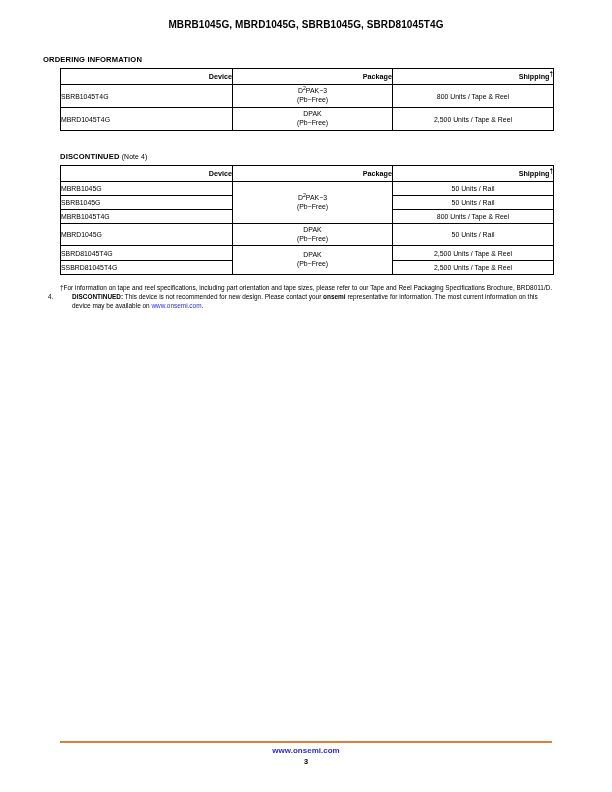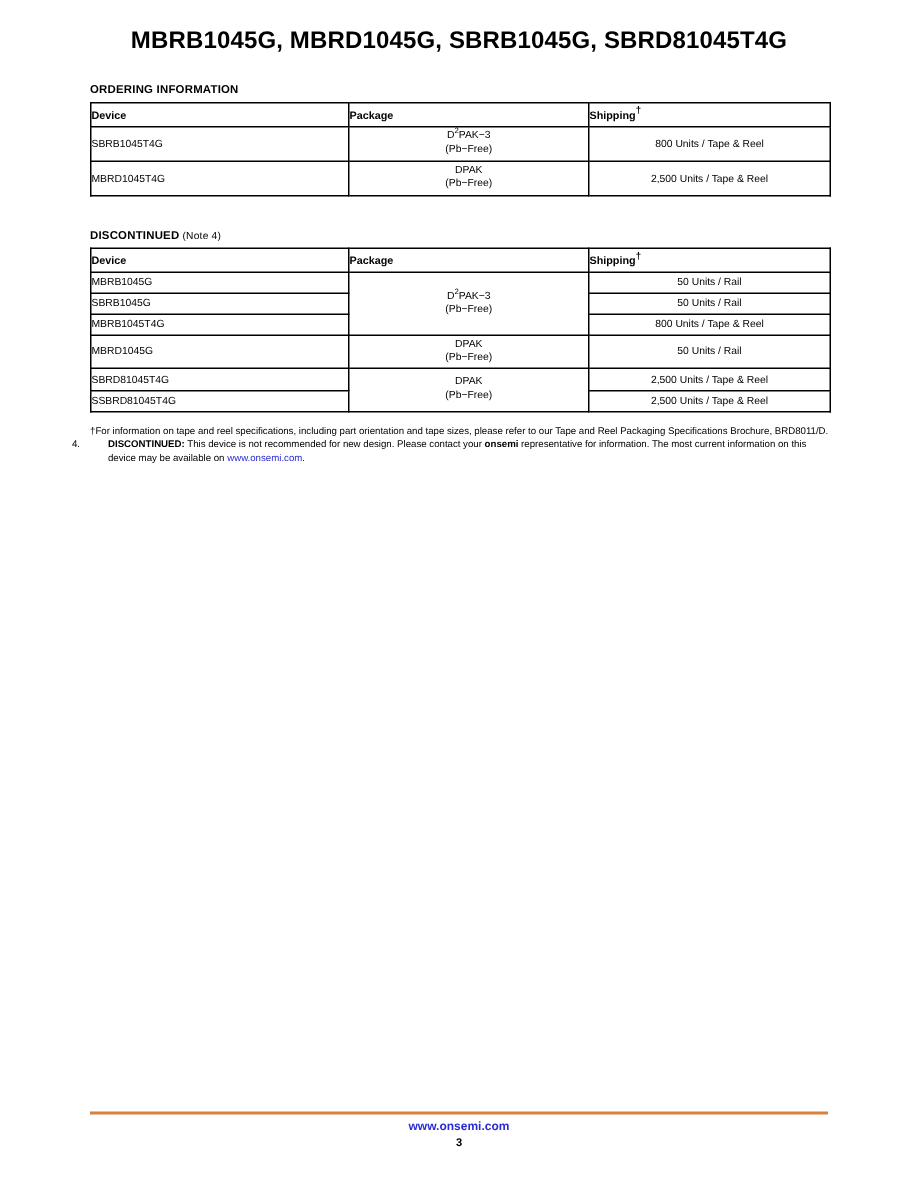--- a/index.html
+++ b/index.html
@@ -23,21 +23,21 @@
     overflow: hidden;
   }
 
   
   .doc-title {
     position: absolute;
     left: 0;
     top: 19px;
     width: 612px;
     text-align: center;
-    font-size: 16px;
+    font-size: 10px;
     font-weight: bold;
     letter-spacing: 0.1px;
   }
 
   
   .section-label {
     position: absolute;
     font-size: 7.6px;
     font-weight: bold;
     letter-spacing: 0.15px;
@@ -56,21 +56,21 @@
     font-size: 6.9px;
   }
   table.ord td, table.ord th {
     border: 0.7px solid #000;
     padding: 0;
     vertical-align: middle;
   }
   table.ord thead th {
     font-weight: bold;
     font-size: 7.2px;
-    text-align: left;
+    text-align: right;
     height: 15px;
     border-bottom-width: 1.1px;
   }
   .col-device { width: 172px; }
   .col-package { width: 160px; }
   .col-shipping { width: 161px; }
 
   td.device {
     text-align: left;
     padding-left: 6px;
@@ -151,21 +151,21 @@
     font-weight: bold;
   }
 </style>
 </head>
 <body>
 
 <div class="page">
 
   <div class="doc-title">MBRB1045G, MBRD1045G, SBRB1045G, SBRD81045T4G</div>
 
-  <div class="section-label" style="left:60px; top:55px;">
+  <div class="section-label" style="left:43px; top:55px;">
     <span>ORDERING INFORMATION</span>
   </div>
 
   <table class="ord" style="left:60px; top:68px;">
     <colgroup>
       <col class="col-device">
         <col class="col-package">
         <col class="col-shipping">
     </colgroup>
     <thead>

